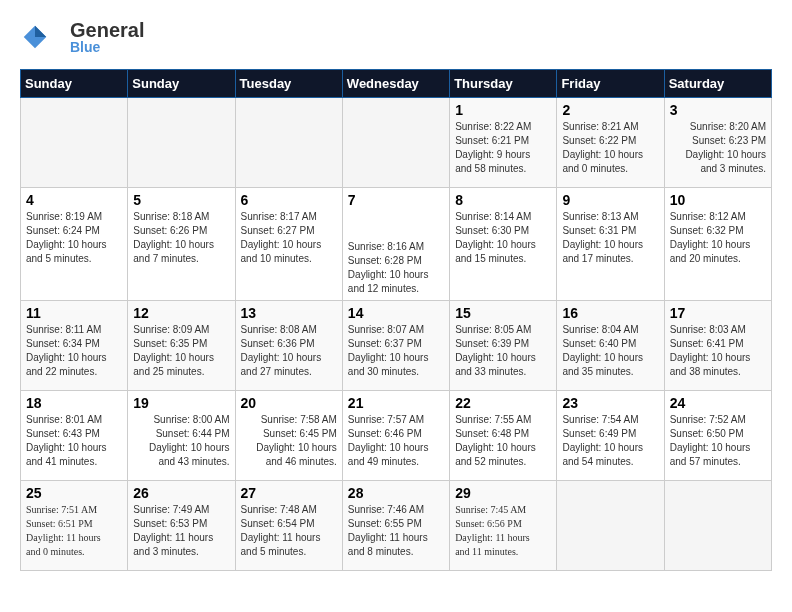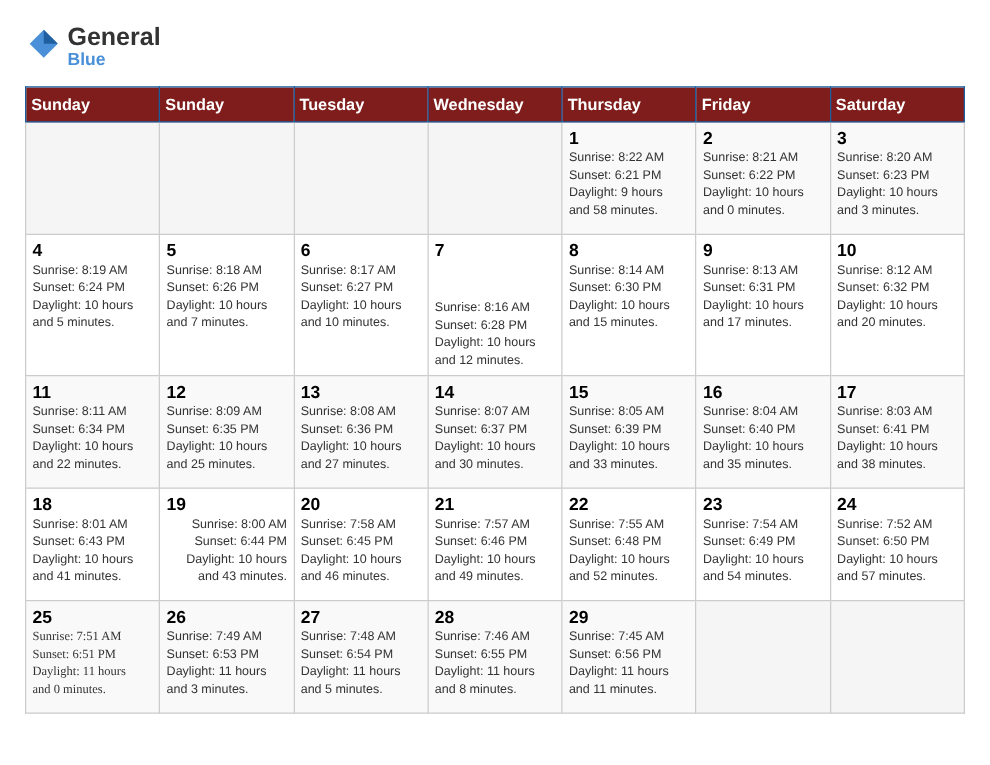--- a/index.html
+++ b/index.html
@@ -11,22 +11,22 @@
       padding: 20px;
     }
     .header {
       display: flex;
       justify-content: space-between;
       align-items: flex-start;
       margin-bottom: 15px;
     }
     .logo {
       display: flex;
-      align-items: flex-start;
-      gap: 4px;
+      align-items: center;
+      gap: 20px;
     }
     .logo-text {
       font-size: 20px;
       font-weight: bold;
       color: #333;
       line-height: 1;
     }
     .logo-text span {
       color: #4a90d9;
     }
@@ -46,21 +46,21 @@
     .location {
       font-size: 16px;
       color: #555;
     }
     table {
       width: 100%;
       border-collapse: collapse;
       table-layout: fixed;
     }
     thead tr {
-      background-color: #7f1d1d;
+      background-color: #0f172a;
       color: white;
     }
     thead th {
       padding: 6px 4px;
       font-size: 13px;
       font-weight: bold;
       text-align: left;
       border: 1px solid #1a5ea0;
     }
     tbody td {
@@ -140,21 +140,21 @@
         </td>
         <td>
           <span class="day-num">2</span>
           <div class="day-info" style="white-space: pre-line;">Sunrise: 8:21 AM
 Sunset: 6:22 PM
 Daylight: 10 hours
 and 0 minutes.</div>
         </td>
         <td>
           <span class="day-num">3</span>
-          <div class="day-info" style="white-space: pre-line;">Sunrise: 8:20 AM
+          <div class="day-info" style="white-space: pre-line; text-align: right;">Sunrise: 8:20 AM
 Sunset: 6:23 PM
 Daylight: 10 hours
 and 3 minutes.</div>
         </td>
       </tr>
       <tr>
         <td>
           <span class="day-num">4</span>
           <div class="day-info" style="white-space: pre-line;">Sunrise: 8:19 AM
 Sunset: 6:24 PM
@@ -265,21 +265,21 @@
         </td>
         <td>
           <span class="day-num">19</span>
           <div class="day-info" style="white-space: pre-line; text-align: right;">Sunrise: 8:00 AM
 Sunset: 6:44 PM
 Daylight: 10 hours
 and 43 minutes.</div>
         </td>
         <td>
           <span class="day-num">20</span>
-          <div class="day-info" style="white-space: pre-line;">Sunrise: 7:58 AM
+          <div class="day-info" style="white-space: pre-line; text-align: right;">Sunrise: 7:58 AM
 Sunset: 6:45 PM
 Daylight: 10 hours
 and 46 minutes.</div>
         </td>
         <td>
           <span class="day-num">21</span>
           <div class="day-info" style="white-space: pre-line;">Sunrise: 7:57 AM
 Sunset: 6:46 PM
 Daylight: 10 hours
 and 49 minutes.</div>
@@ -330,21 +330,21 @@
         </td>
         <td>
           <span class="day-num">28</span>
           <div class="day-info" style="white-space: pre-line;">Sunrise: 7:46 AM
 Sunset: 6:55 PM
 Daylight: 11 hours
 and 8 minutes.</div>
         </td>
         <td>
           <span class="day-num">29</span>
-          <div class="day-info" style="white-space: pre-line;">Sunrise: 7:45 AM
+          <div class="day-info" style="white-space: pre-line; font-family: Liberation Serif, serif;">Sunrise: 7:45 AM
 Sunset: 6:56 PM
 Daylight: 11 hours
 and 11 minutes.</div>
         </td>
         <td class="empty"></td>
         <td class="empty"></td>
       </tr>
     </tbody>
 </table>
 

